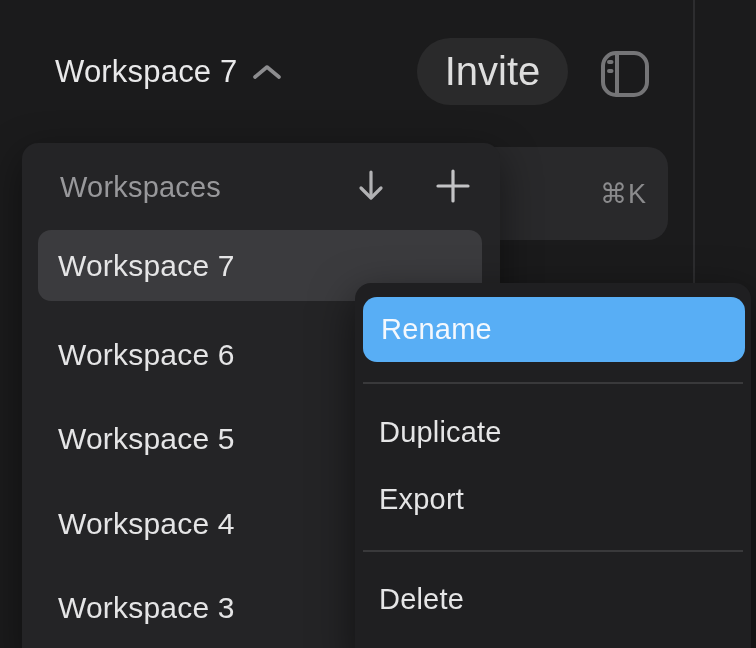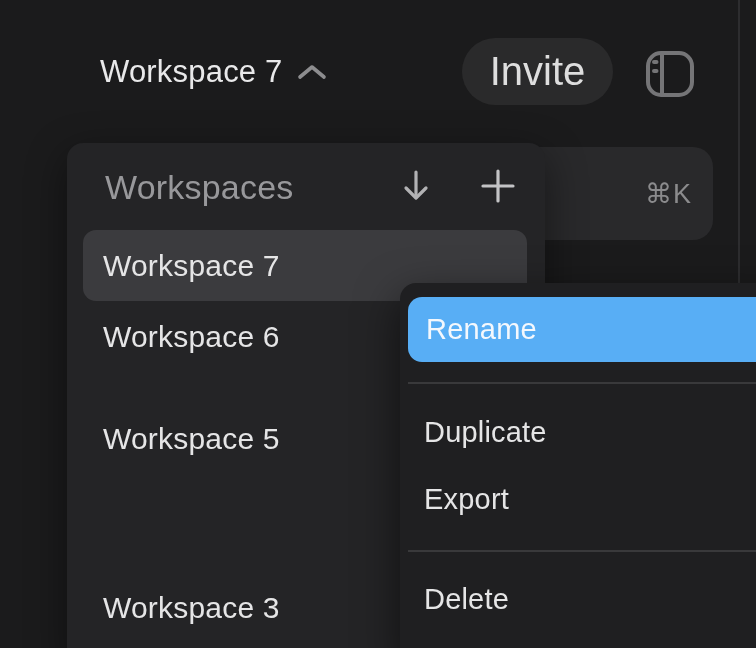--- a/index.html
+++ b/index.html
@@ -3,21 +3,21 @@
 <meta charset="utf-8">
 <style>
   * { margin: 0; padding: 0; box-sizing: border-box; }
   html, body { width: 756px; height: 648px; overflow: hidden; }
   body {
     position: relative;
     background: #1b1b1c;
     font-family: "Liberation Sans", "DejaVu Sans", sans-serif;
     -webkit-font-smoothing: antialiased;
   }
-  .abs { position: absolute; margin-left: 45px; }
+  .abs { position: absolute; }
 
   
   .title-row {
     left: 55px; top: 52px; height: 40px;
     display: flex; align-items: center; gap: 14px;
     z-index: 1;
   }
   .workspace-title {
     color: #e9e9ea; font-size: 31px; letter-spacing: 0.2px;
     white-space: nowrap;
@@ -61,42 +61,42 @@
     left: 22px; top: 143px; width: 478px; height: 520px;
     background: #242426; border-radius: 16px;
     box-shadow: 0 12px 40px rgba(0,0,0,0.45);
     z-index: 3;
   }
   .dropdown-header {
     position: absolute; left: 0; top: 22px; width: 100%; height: 44px;
   }
   .dropdown-title {
     position: absolute; left: 38px; top: 0; line-height: 44px;
-    color: #98989b; font-size: 34px; letter-spacing: 0.2px;
+    color: #98989b; font-size: 29px; letter-spacing: 0.2px;
   }
   .icon-btn {
     position: absolute; top: 0; width: 52px; height: 44px;
     background: transparent; border: none; cursor: pointer;
     display: flex; align-items: center; justify-content: center;
   }
   .sort-btn  { left: 323px; }
   .add-btn   { left: 405px; }
 
   .ws-row {
     position: absolute; left: 16px; width: 444px; height: 71px;
     border-radius: 13px; cursor: pointer;
     display: flex; align-items: center;
   }
   .ws-row span {
     padding-left: 20px; color: #e5e5e6; font-size: 30px;
     letter-spacing: 0.2px; white-space: nowrap;
   }
   .ws-row.selected { background: #3b3b3e; }
   .row-0 { top: 87px; }
-  .row-1 { top: 158px; }
+  .row-1 { top: 176px; }
   .row-2 { top: 260px; }
   .row-3 { top: 345px; }
   .row-4 { top: 429px; align-items: center; }
 
   
   .context-menu {
     left: 355px; top: 283px; width: 396px; height: 380px;
     background: #1f1f21; border-radius: 16px;
     box-shadow: 0 14px 44px rgba(0,0,0,0.55);
     z-index: 4;
@@ -174,20 +174,23 @@
 
   <div class="ws-row row-0 selected">
     <span>Workspace 7</span>
   </div>
   <div class="ws-row row-1">
     <span>Workspace 6</span>
   </div>
   <div class="ws-row row-2">
     <span>Workspace 5</span>
   </div>
+  <div class="ws-row row-3">
+    <span>Workspace 4</span>
+  </div>
   <div class="ws-row row-4">
     <span>Workspace 3</span>
   </div>
 </div>
 
 <div class="abs context-menu">
   <div class="menu-item highlighted mi-rename">Rename</div>
   <div class="menu-divider div-1"></div>
   <div class="menu-item plain mi-duplicate">Duplicate</div>
   <div class="menu-item plain mi-export">Export</div>

